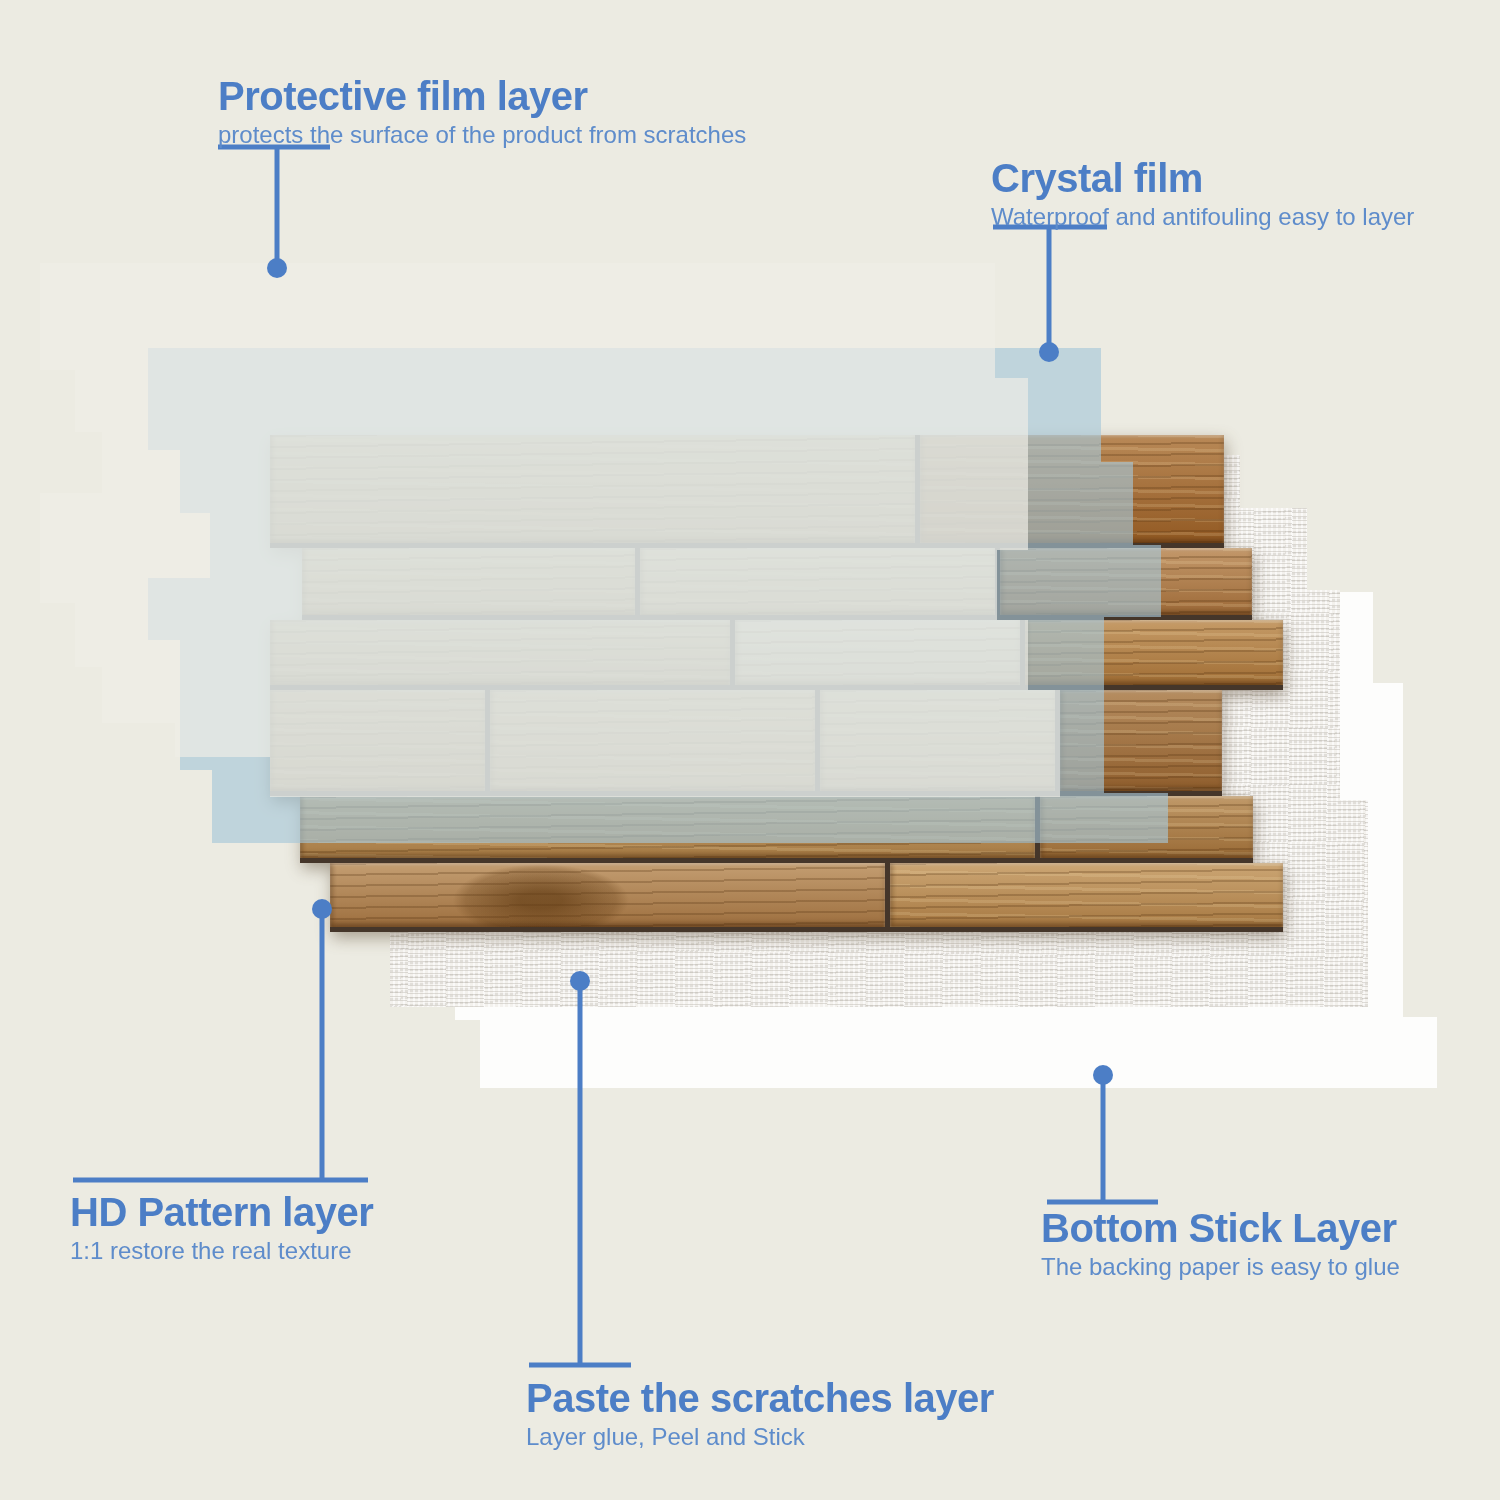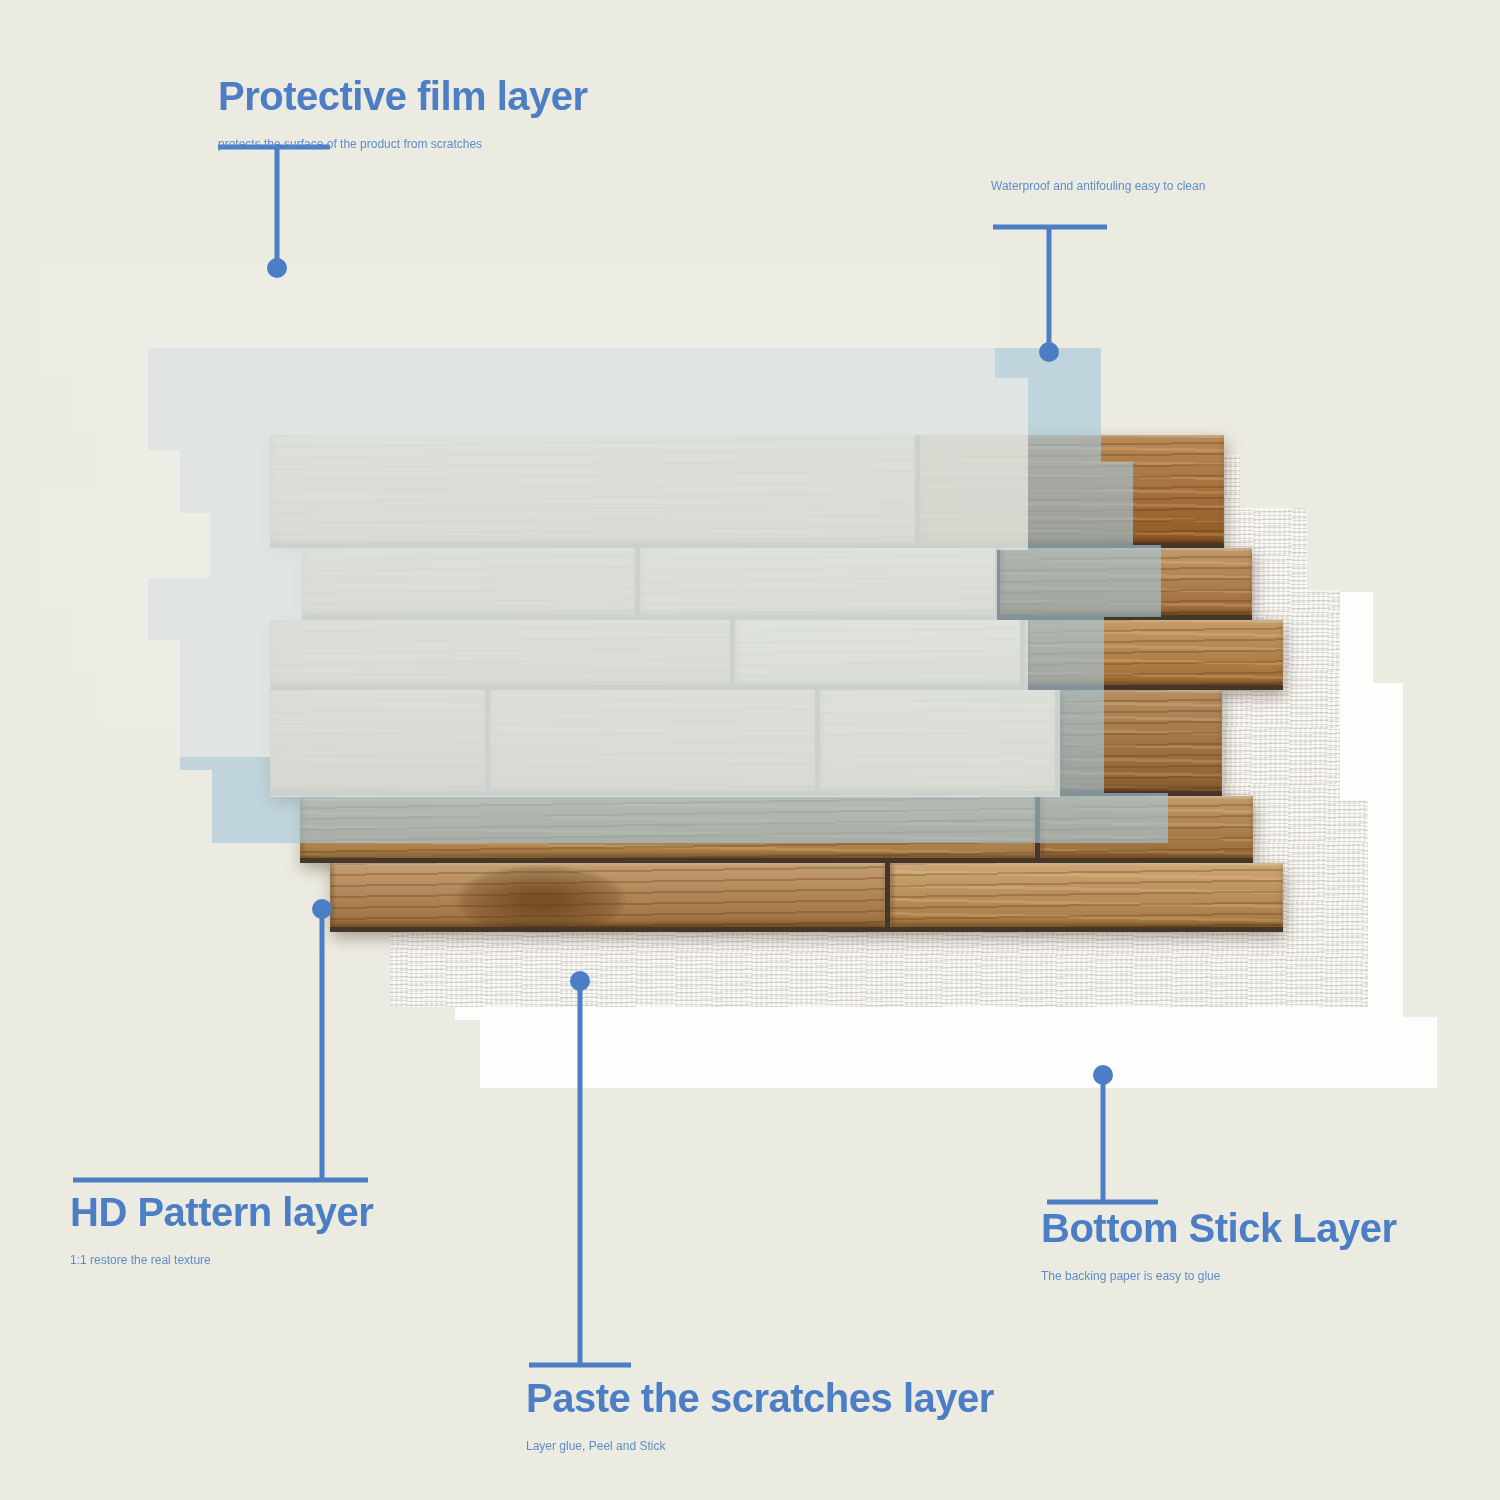--- a/index.html
+++ b/index.html
@@ -78,22 +78,22 @@
   
   #connectors{position:absolute;inset:0;pointer-events:none;}
   #connectors line{stroke:var(--accent,#4C7EC6);stroke-width:5;}
   #connectors circle{fill:var(--accent,#4C7EC6);}
   .callout{position:absolute;}
   .callout .title{
     font-size:40px;font-weight:bold;color:var(--accent,#4C7EC6);
     letter-spacing:-0.5px;line-height:1.0;white-space:nowrap;
   }
   .callout .subtitle{
-    font-size:12px;color:var(--accent2,#5E8CCB);
-    letter-spacing:0;line-height:1.1;white-space:nowrap;margin-top:22px;
+    font-size:24px;color:var(--accent2,#5E8CCB);
+    letter-spacing:0;line-height:1.1;white-space:nowrap;margin-top:6px;
   }
 </style>
 </head>
 <body style="--bg: #ECEBE2; --accent: #4C7EC6; --accent2: #5E8CCB; --paper: #FDFDFC; --paste: #F3F1ED; --crystal: rgba(174,210,229,0.58); --protect: rgba(253,252,246,0.62); --seam: #45362A;">
 
 <div id="stage">
 
   <div class="layer" id="bottom-paper"></div>
   <div class="layer" id="paste-layer"></div>
   <div class="layer" id="wood-layer">
@@ -156,21 +156,22 @@
       <circle cx="1103" cy="1075" r="10"></circle>
     </g>
   </svg>
 
   <div class="callout" style="left:218px;top:76px">
     <div class="title">Protective film layer</div>
     <div class="subtitle">protects the surface of the product from scratches</div>
   </div>
 
   <div class="callout" style="left:991px;top:158px">
-    <div class="subtitle">Waterproof and antifouling easy to clean</div>
+    <div class="title">Crystal film</div>
+    <div class="subtitle">Waterproof and antifouling easy to layer</div>
   </div>
 
   <div class="callout" style="left:70px;top:1192px">
     <div class="title">HD Pattern layer</div>
     <div class="subtitle">1:1 restore the real texture</div>
   </div>
 
   <div class="callout" style="left:526px;top:1378px">
     <div class="title">Paste the scratches layer</div>
     <div class="subtitle">Layer glue, Peel and Stick</div>

